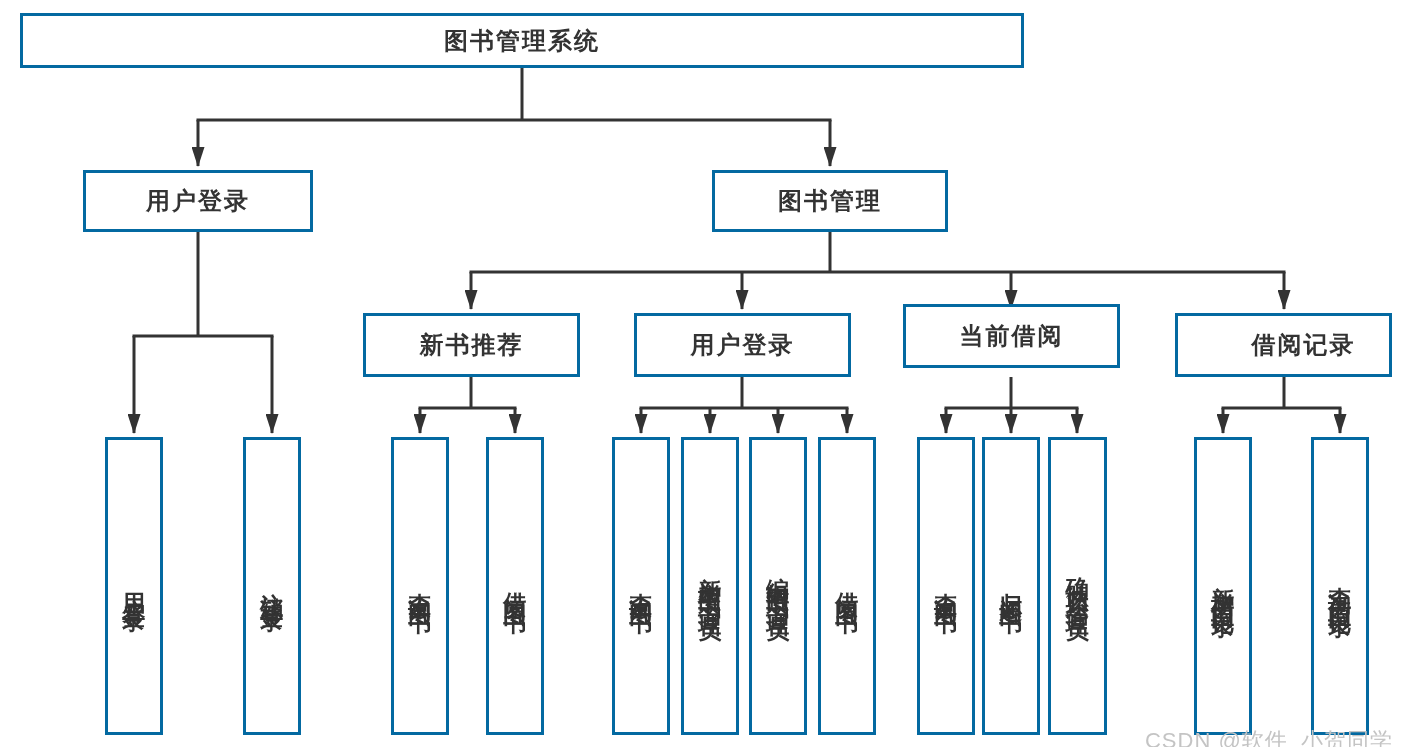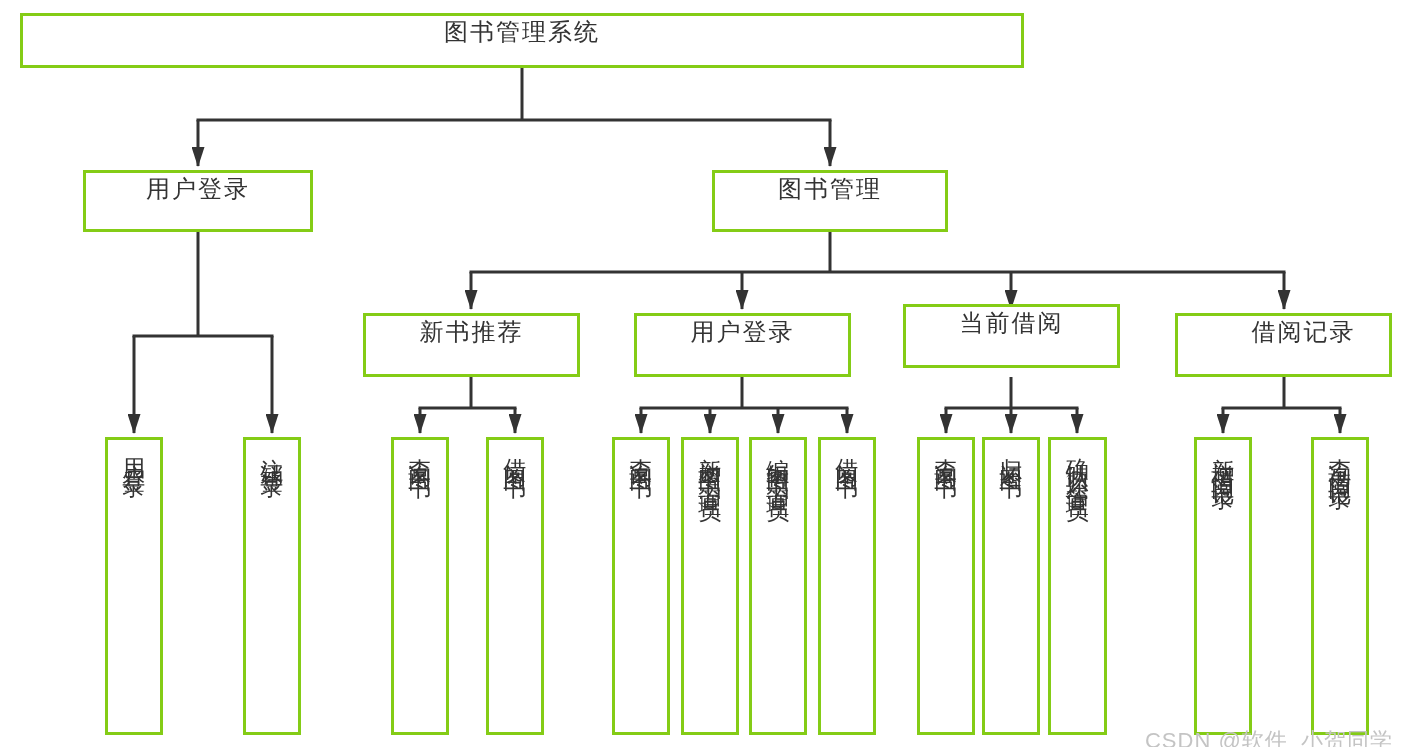--- a/index.html
+++ b/index.html
@@ -9,24 +9,25 @@
     background:#ffffff;
     font-family:"Liberation Sans", sans-serif;
     color:#333333;
     overflow:hidden;
   }
   svg.wires{position:absolute;left:0;top:0;z-index:1;}
   .box{
     position:absolute;
     box-sizing:border-box;
     background:#ffffff;
-    border:3px solid #84cc16;
-    display:flex;align-items:flex-start;justify-content:center;
+    border:3px solid #0369a1;
+    display:flex;align-items:center;justify-content:center;
     z-index:2;
     text-align:center;
+    font-weight:bold;
   }
   .hlabel{font-size:24px;letter-spacing:2px;white-space:nowrap;}
   .leaf .vlabel{
     writing-mode:vertical-rl;
     text-orientation:mixed;
     font-size:23px;
     letter-spacing:6px;
     line-height:1.15;
     white-space:nowrap;
   }

